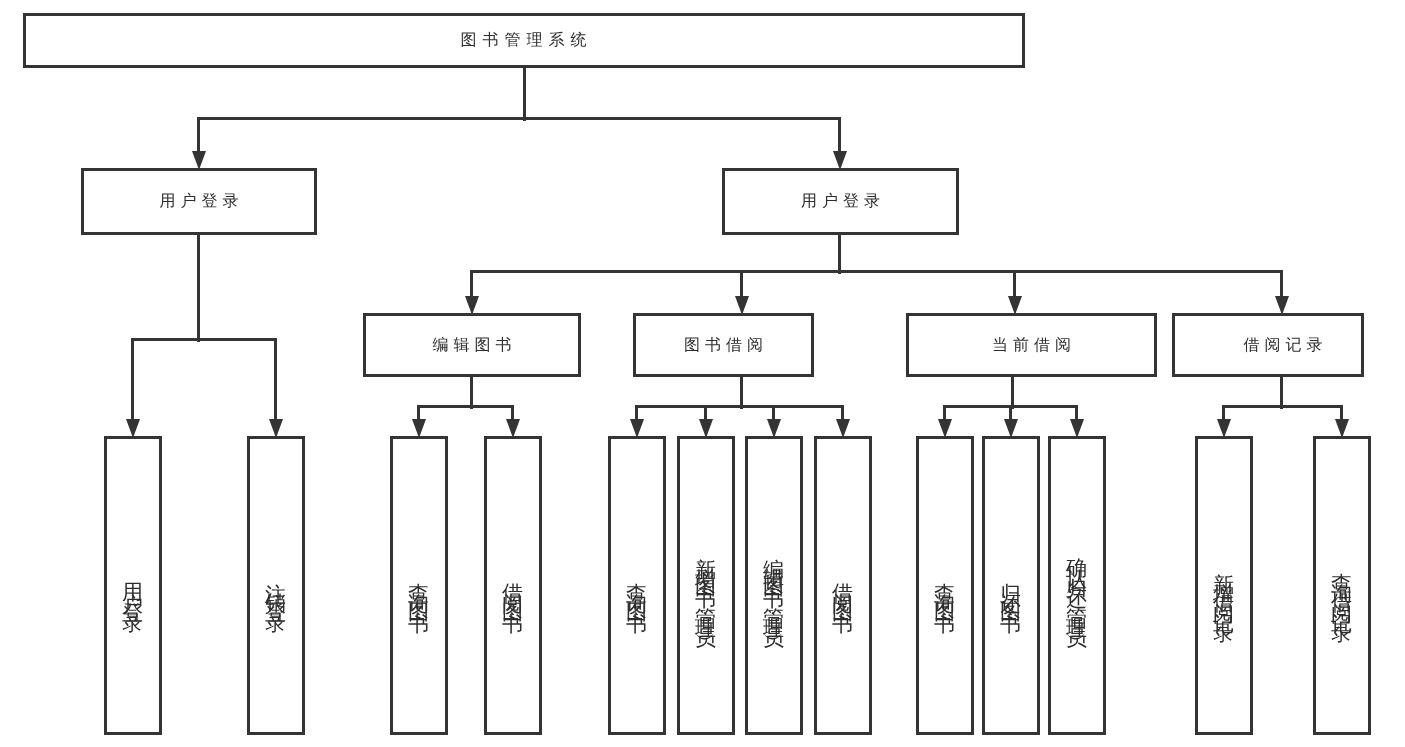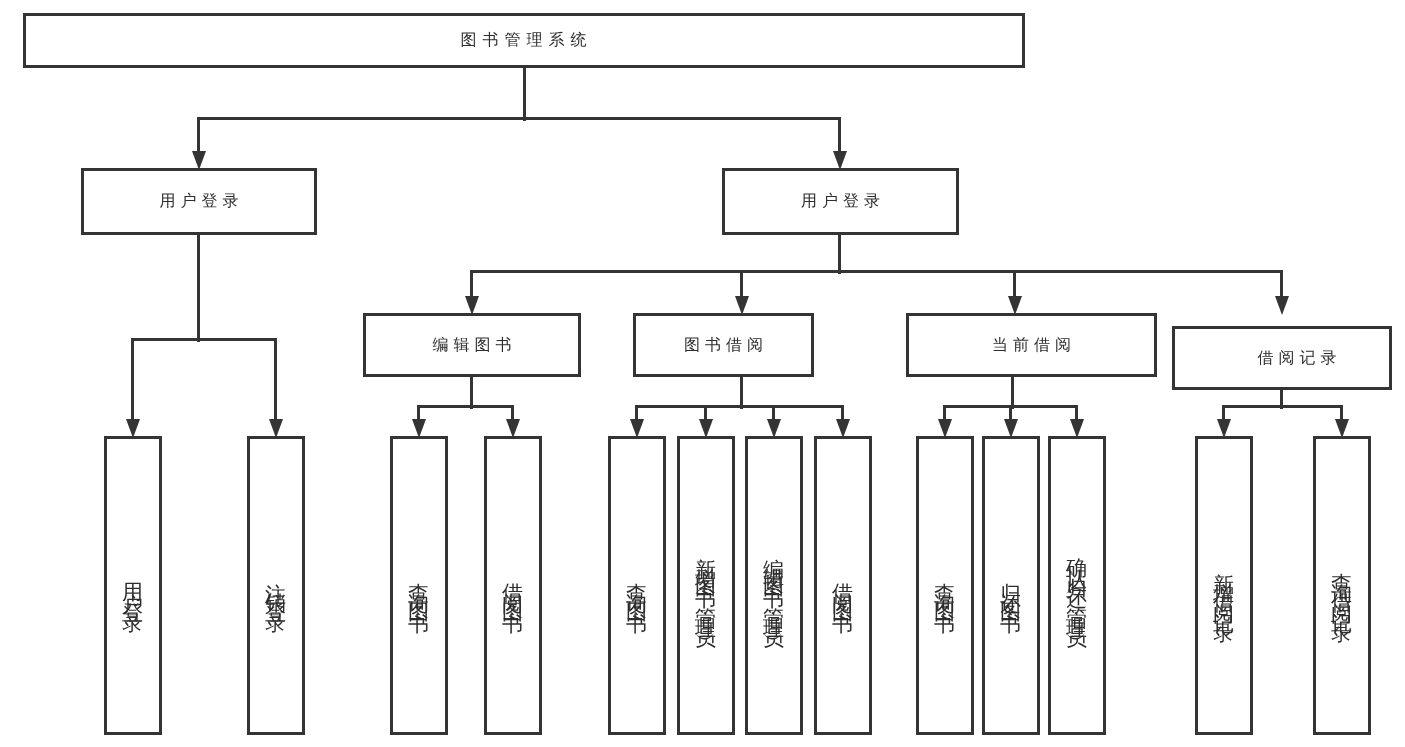--- a/index.html
+++ b/index.html
@@ -51,21 +51,21 @@
     white-space:nowrap;
     z-index:5;
   }
   
   .b-root {left:23px;  top:13px;  width:1002px;height:55px;}
   .b-login{left:81px;  top:168px; width:236px; height:67px;}
   .b-mgmt {left:722px; top:168px; width:237px; height:67px;}
   .b-nb{left:363px; top:313px;width:218px;height:64px;}
   .b-bb{left:633px; top:313px;width:181px;height:64px;}
   .b-cb{left:906px; top:313px;width:251px;height:64px;}
-  .b-br{left:1172px;top:326px;width:220px;height:64px;padding-left:30px;}
+  .b-br{left:1172px;top:313px;width:192px;height:64px;padding-left:30px;}
   .l-a1{left:104px}.l-a2{left:247px}
   .l-b1{left:390px}.l-b2{left:484px}
   .l-c1{left:608px}.l-c2{left:677px}.l-c3{left:745px}.l-c4{left:814px}
   .l-d1{left:916px}.l-d2{left:982px}.l-d3{left:1048px}
   .l-e1{left:1195px}.l-e2{left:1313px}
 </style>
 </head>
 <body>
 
 <div class="canvas">

